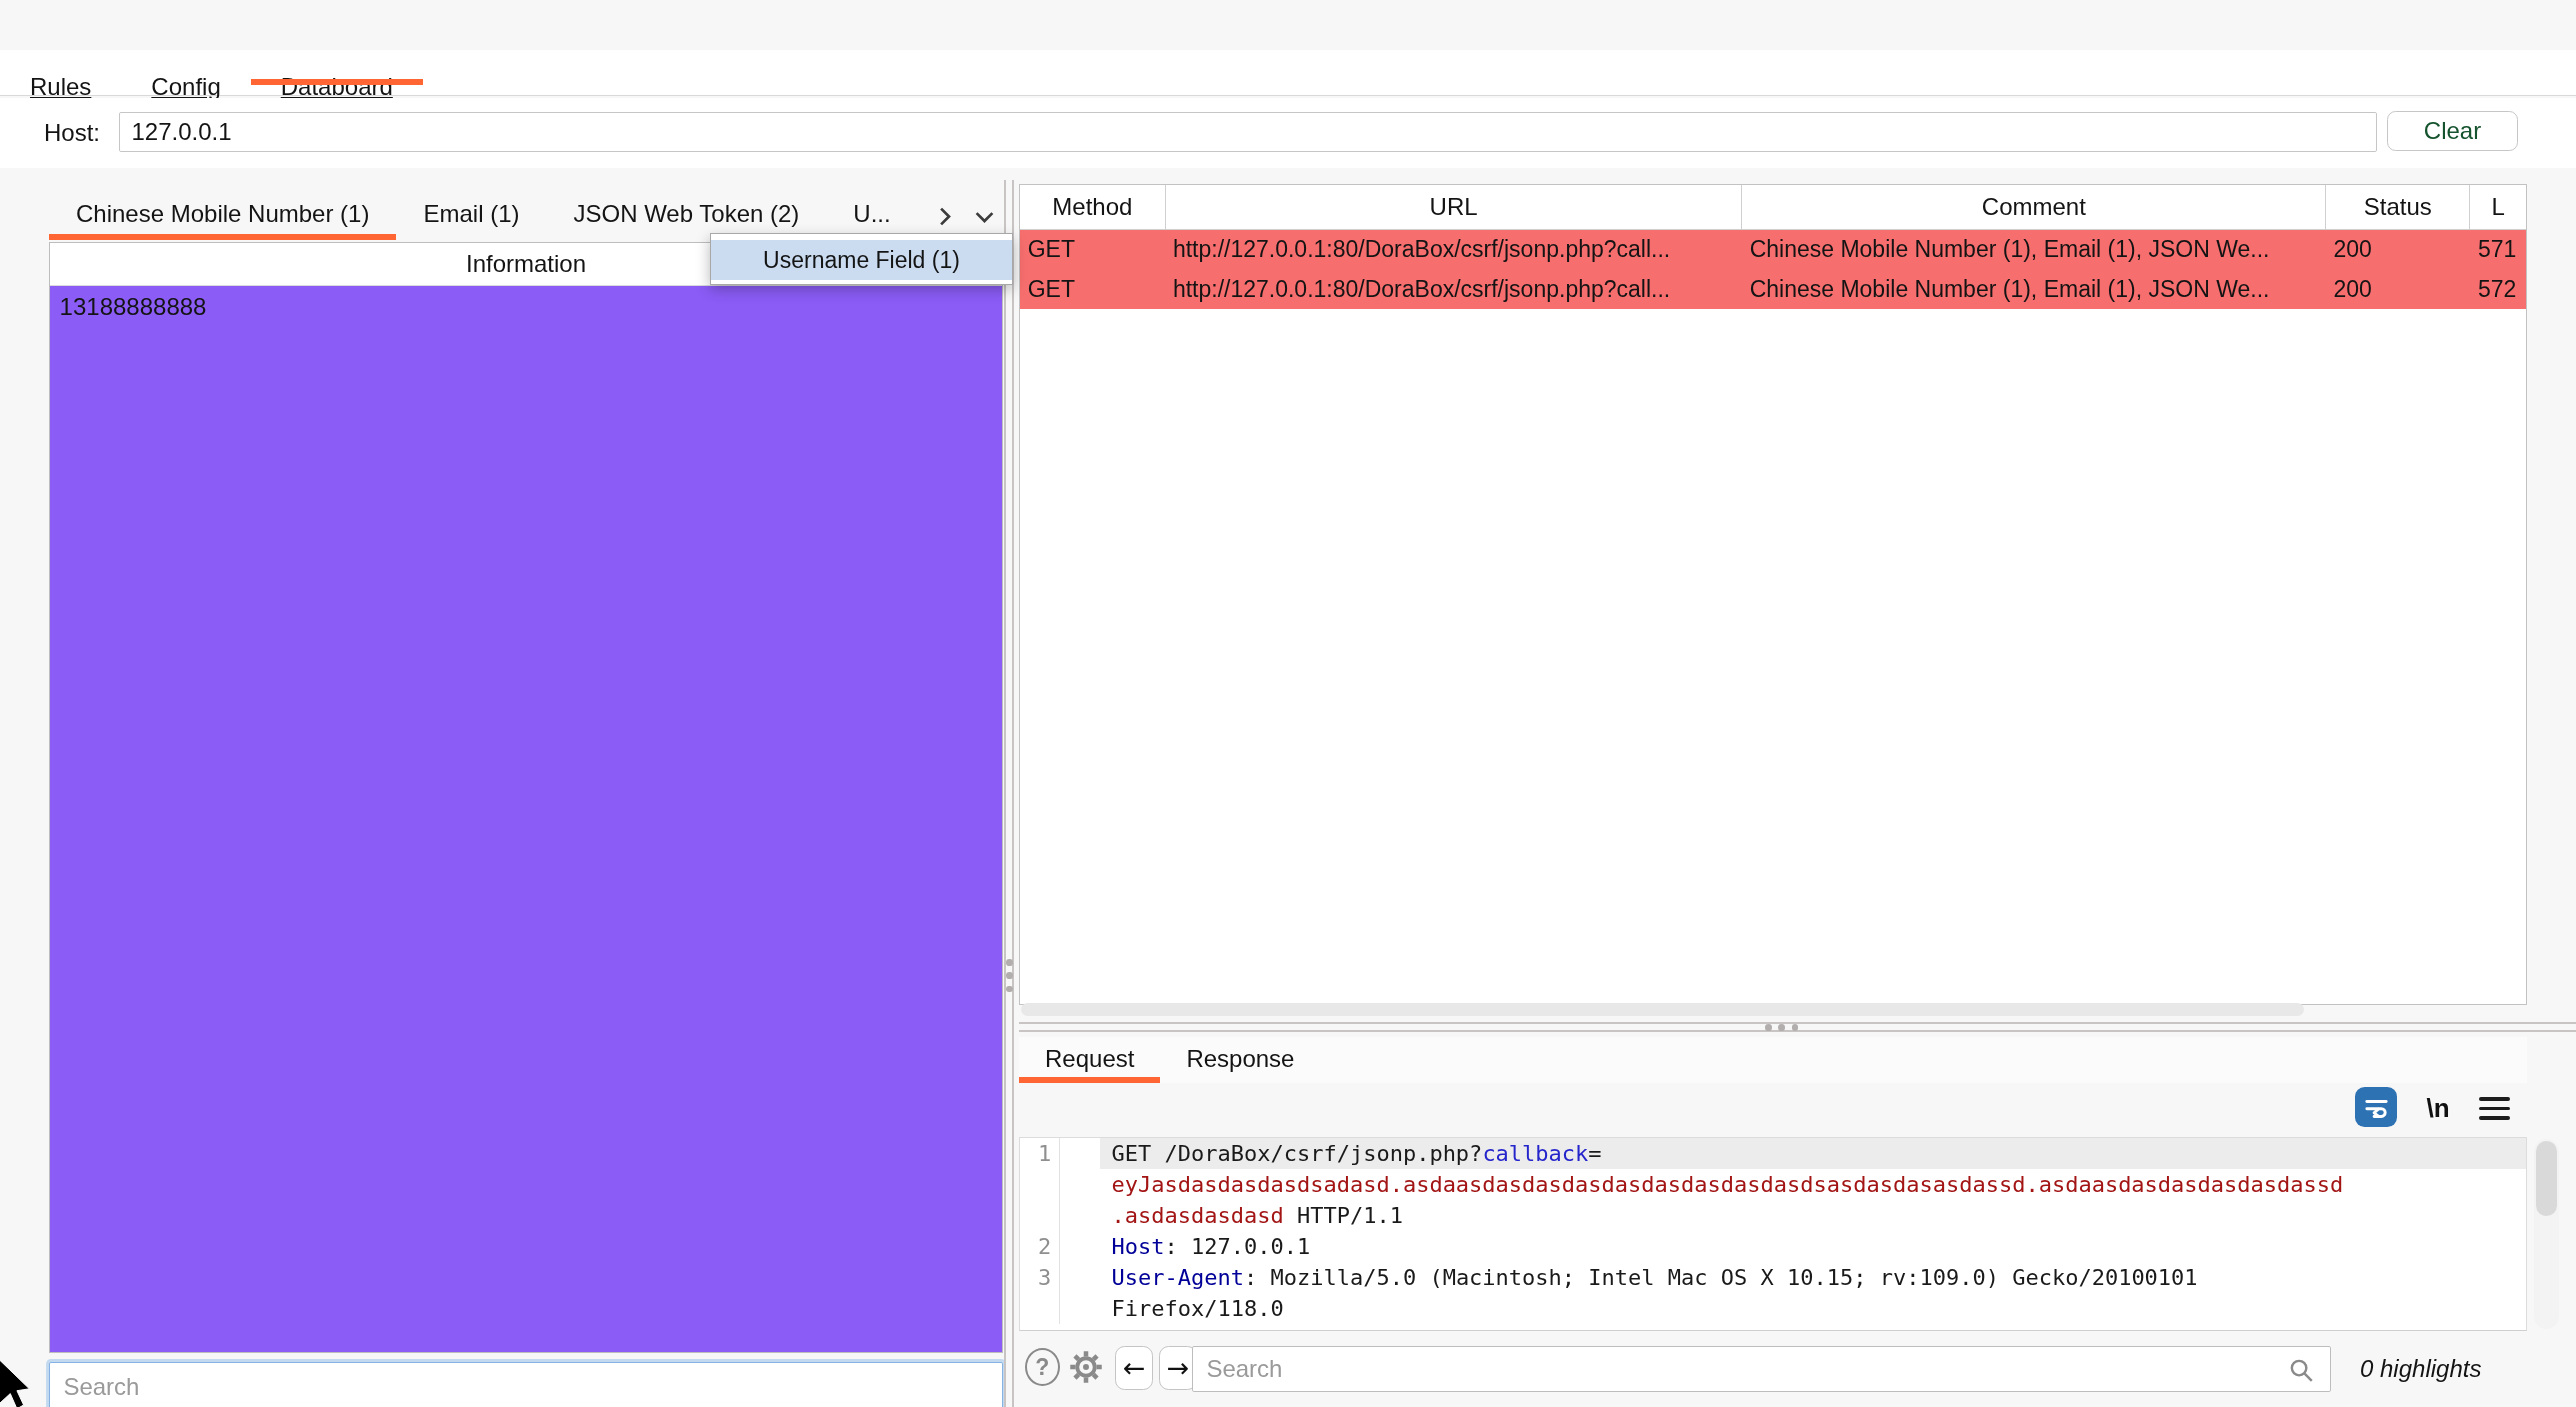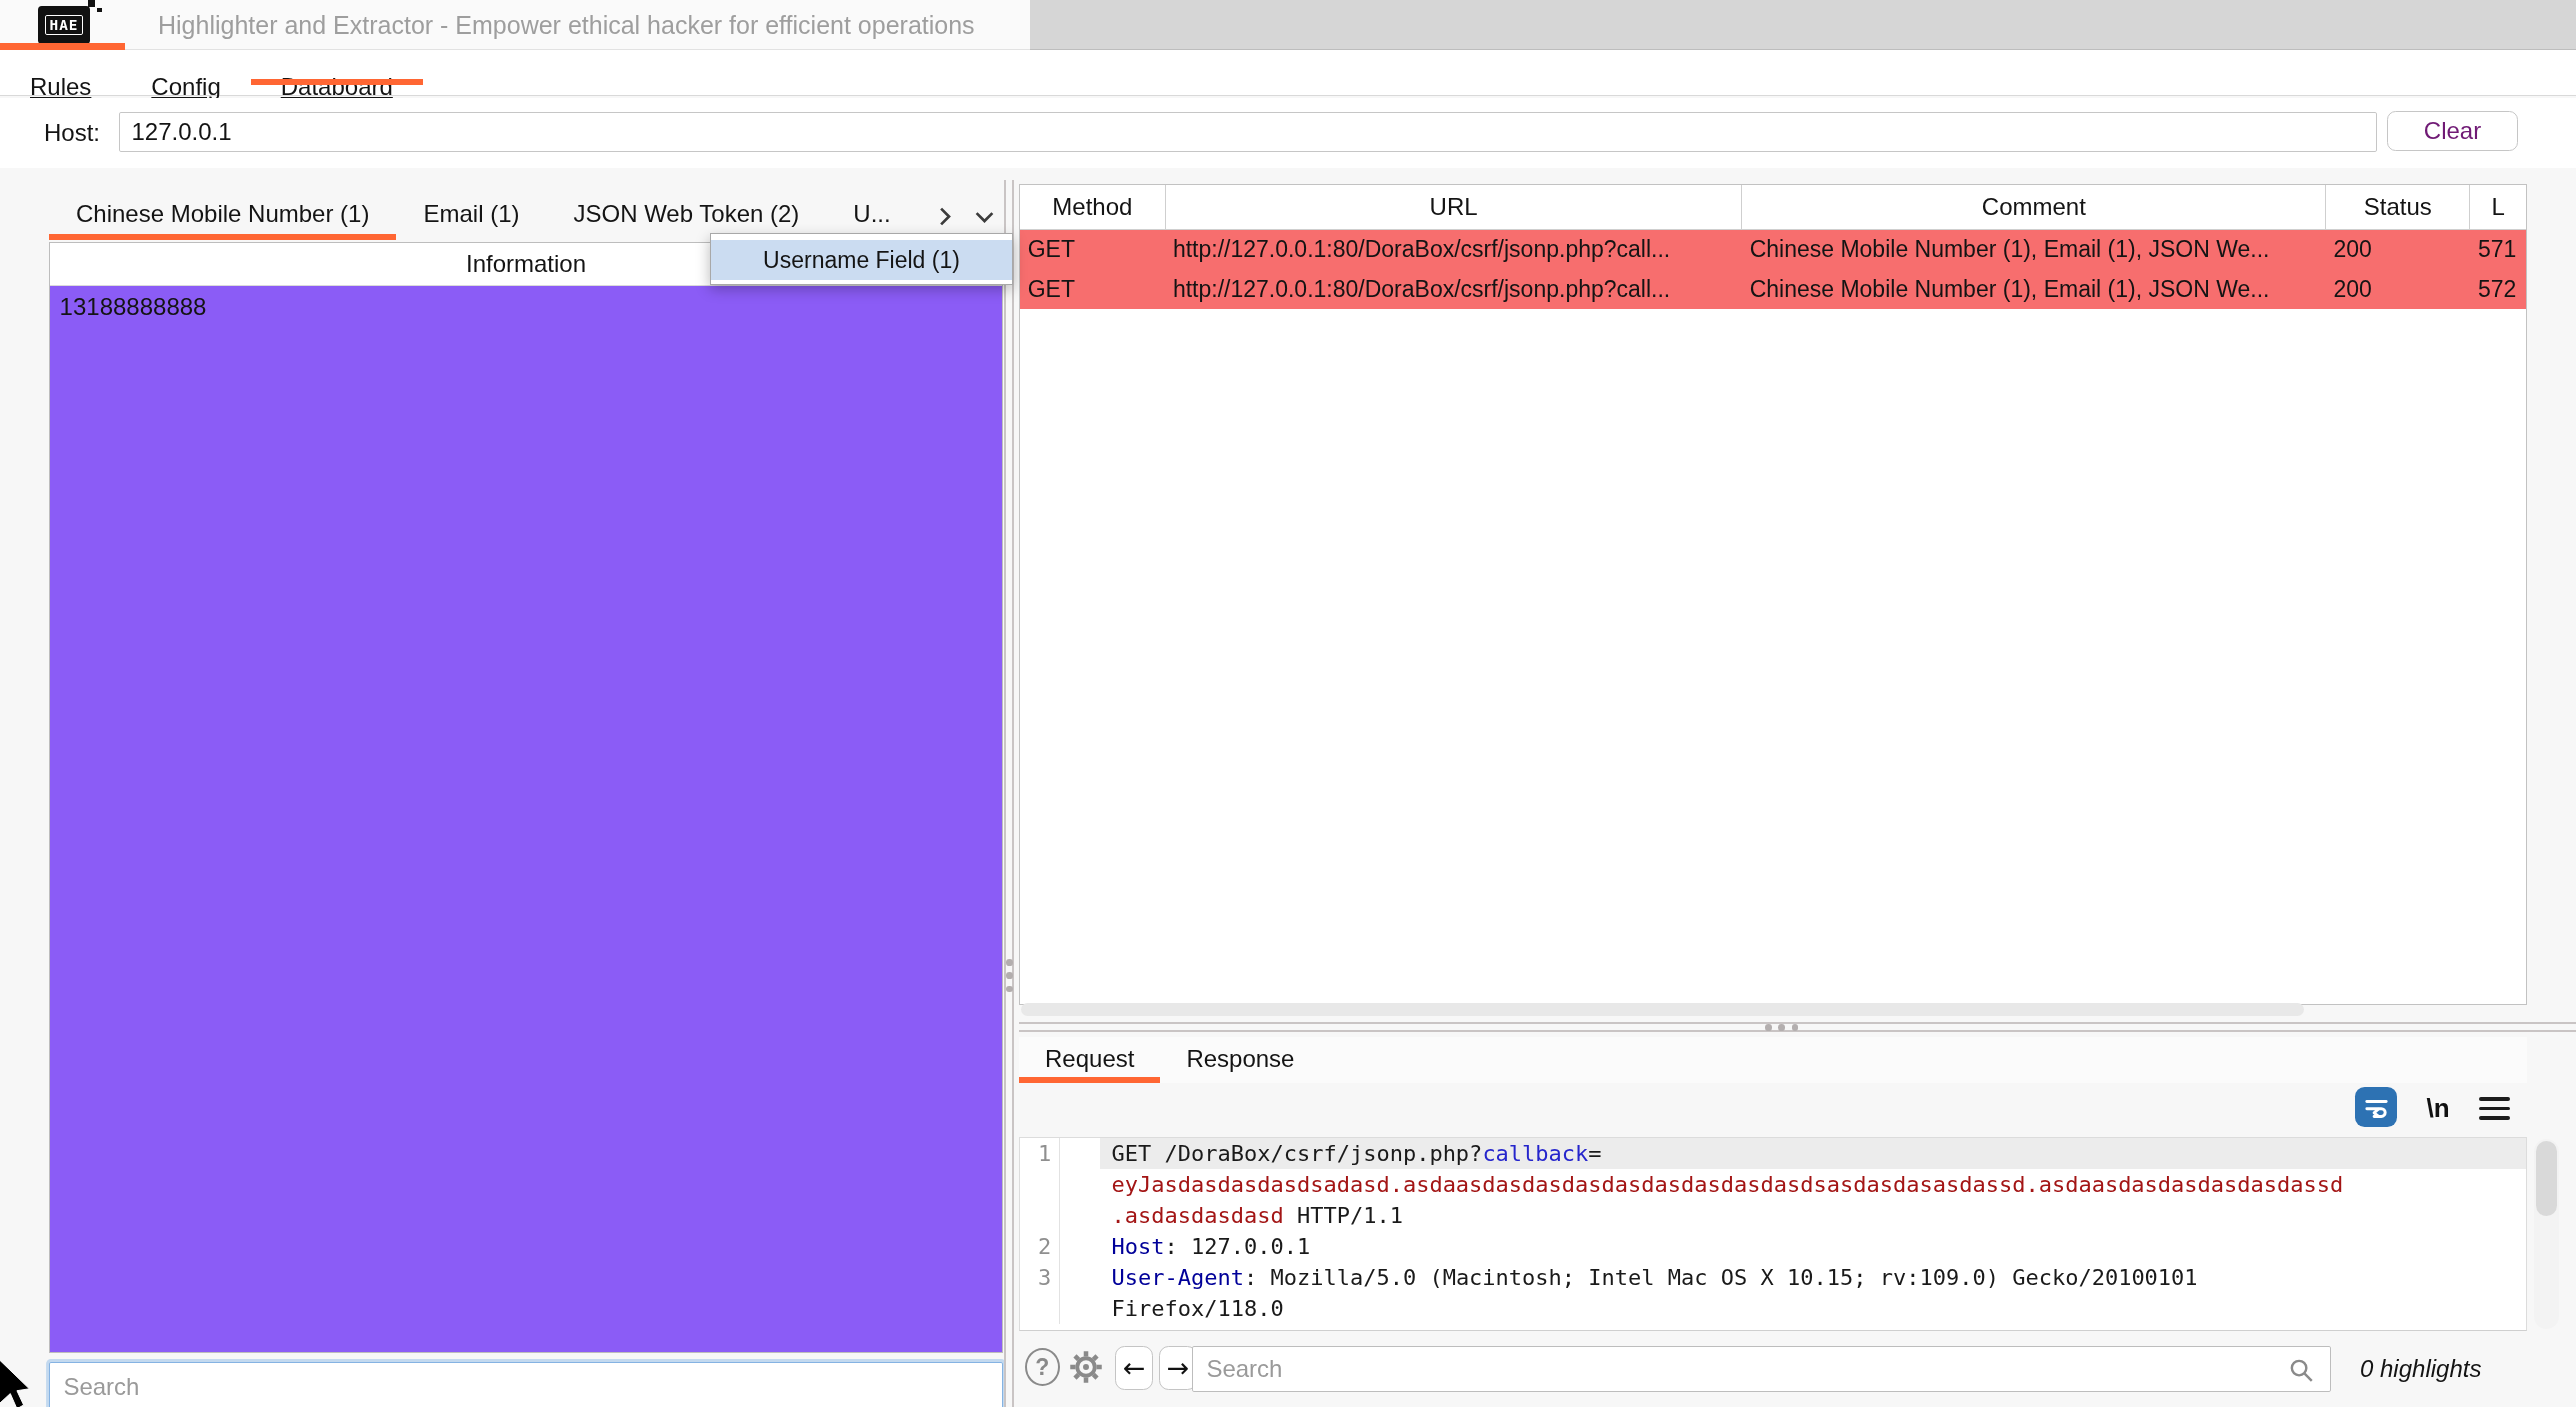--- a/index.html
+++ b/index.html
@@ -20,21 +20,21 @@
 
   
   .main-tabs { position:absolute; left:0; top:50px; width:2576px; height:46px; background:#fff; border-bottom:1.9px solid #d9d9d9; display:flex; }
   .main-tab { position:relative; height:33px; line-height:42px; padding:16px 30px; font-size:24px; color:#141414; cursor:default;text-decoration:underline; }
   .main-tab.selected::after { content:""; position:absolute; left:0; right:0; bottom:-1.9px; height:5.8px; background:var(--accent,#ff6633); }
 
   
   .host-bar { position:absolute; left:0; top:98px; width:2576px; height:70px; background:#fff; }
   .host-label { position:absolute; left:44px; top:0; height:70px; line-height:70px; font-size:24px; color:#141414; }
   .host-input { position:absolute; left:119px; top:14.4px; width:2258px; height:40px; border:1.9px solid #c6c6c6; border-radius:1.9px; background:#fff; font-size:24px; color:#141414; padding:0 11.5px; font-family:"Liberation Sans", sans-serif; outline:none; }
-  .clear-btn { position:absolute; left:2387px; top:13.4px; width:131px; height:40px; border:1.9px solid #c6c6c6; border-radius:8.6px; background:#fff; font-size:24px; color:#701a75; font-family:"Liberation Sans", sans-serif; }
+  .clear-btn { position:absolute; left:2387px; top:13.4px; width:131px; height:40px; border:1.9px solid #c6c6c6; border-radius:8.6px; background:#fff; font-size:24px; color:#14532d; font-family:"Liberation Sans", sans-serif; }
 
   
   .left-col { position:absolute; left:49px; top:172px; width:954px; height:1228px;margin-top:20px; }
   .ext-tabs-row { position:absolute; left:0; top:0; width:954px; height:48px; display:flex; align-items:center; }
   .ext-tab { position:relative; height:48px; line-height:44px; padding:0 27px; font-size:24px; color:#141414; white-space:nowrap; }
   .ext-tab.selected::after { content:""; position:absolute; left:0; right:0; bottom:0; height:5.8px; background:var(--accent,#ff6633); }
   .chev { width:27px; height:27px; margin-left:13.4px; flex:0 0 auto; }
   .info-box { position:absolute; left:0; top:50px; width:954px; height:1111px; background:#8b5cf6; border:1.9px solid #bdbdbd; }
   .info-header { height:43px; line-height:41px; text-align:center; font-size:24px; color:#141414; border-bottom:1.9px solid #dadada; background:#fff; }
   .info-row { height:42px; line-height:42px; padding-left:9.6px; font-size:24px; color:#141414; }
@@ -104,32 +104,20 @@
   .search-mag { position:absolute; left:1268px; top:11.5px; width:29px; height:29px; }
   .highlights-label { position:absolute; left:1341px; top:0; height:50px; line-height:50px; font-size:24px; color:#141414; white-space:nowrap;font-style:italic; }
 
   .mouse-cursor { position:absolute; left:-3.8px; top:1359px; z-index:50; }
 </style>
 </head>
 <body>
 
 <div class="screen">
 
-  <header class="titlebar">
-    <div class="titlebar-right"></div>
-    <div class="logo-tab">
-      <div class="hae-logo">
-        <div class="inner">HAE</div>
-      </div>
-      <div class="hae-pen1"></div>
-      <div class="hae-pen2"></div>
-      <div class="accent"></div>
-    </div>
-    <div class="app-title">Highlighter and Extractor - Empower ethical hacker for efficient operations</div>
-  </header>
 
   <nav class="main-tabs">
     <div class="main-tab">Rules</div>
     <div class="main-tab">Config</div>
     <div class="main-tab selected">Databoard</div>
   </nav>
 
   <div class="host-bar">
     <span class="host-label">Host:</span>
     <input class="host-input" value="127.0.0.1" style="">

